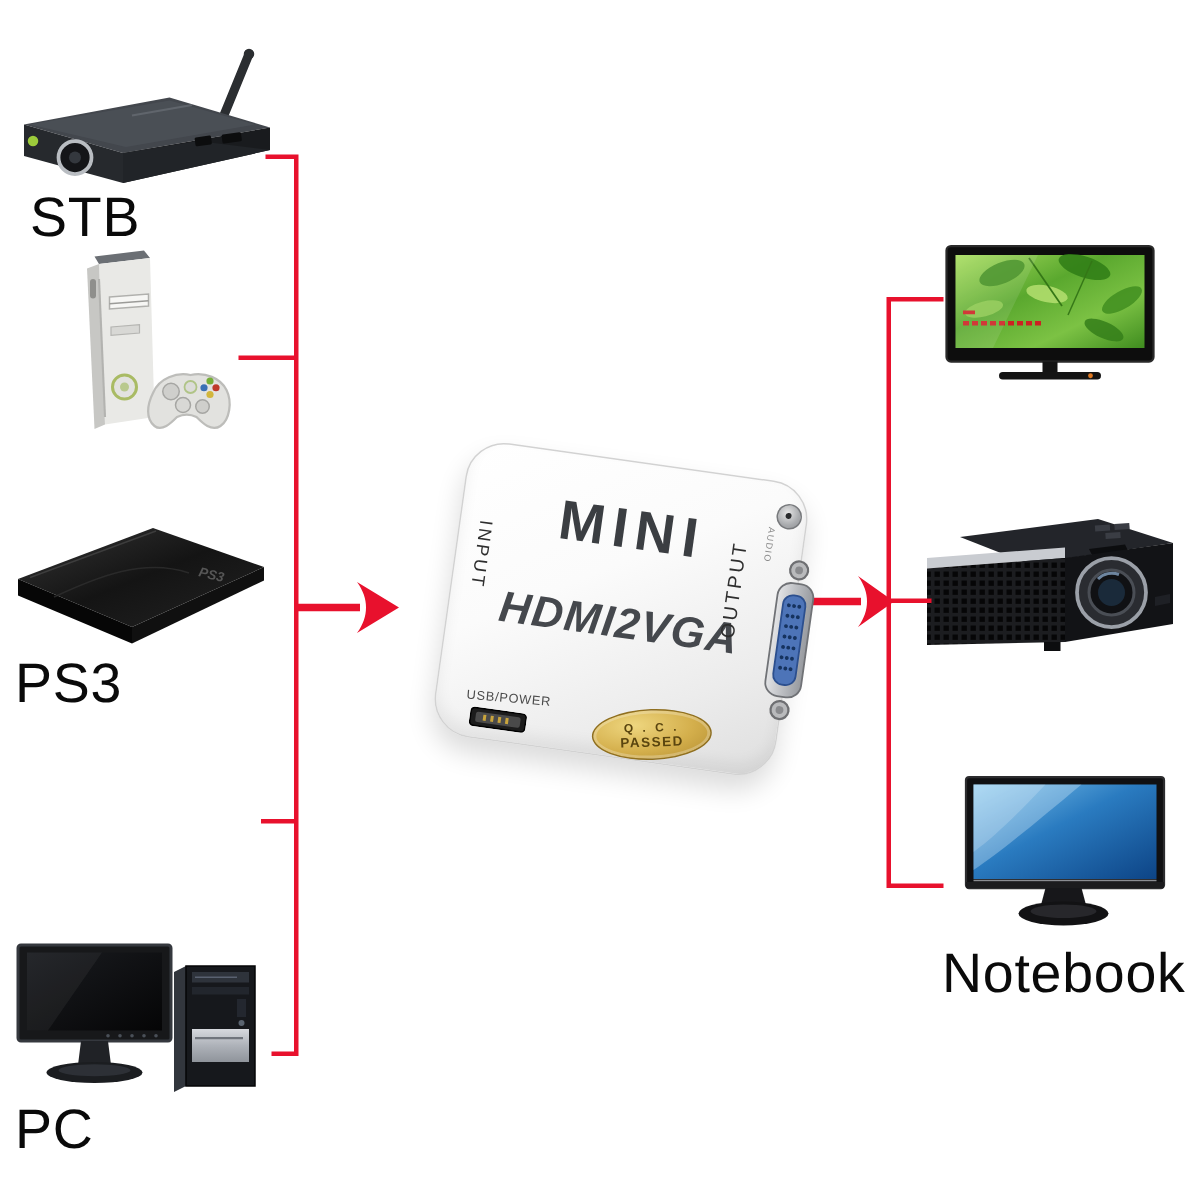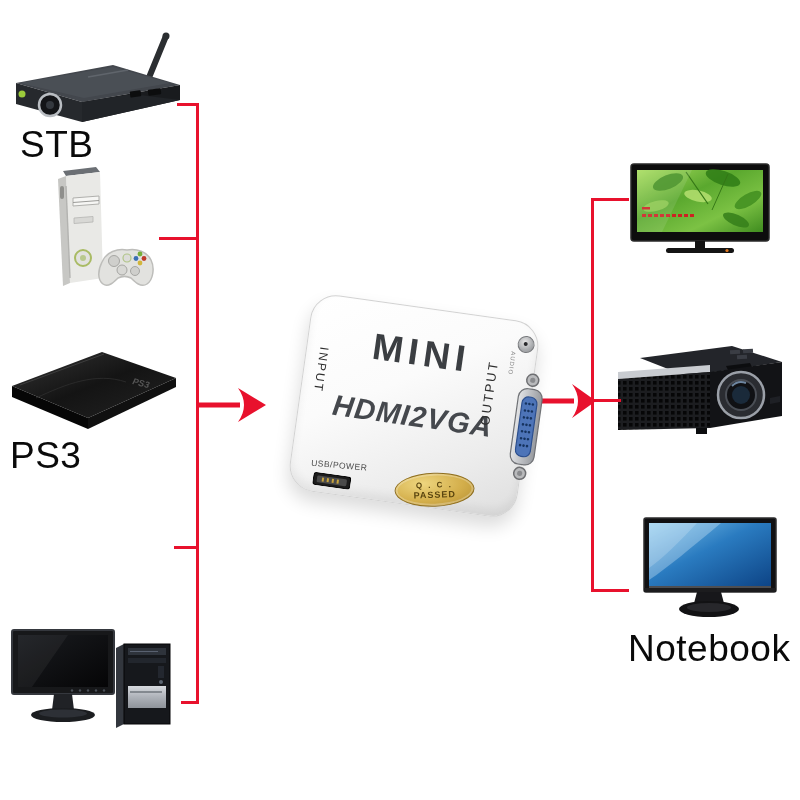--- a/index.html
+++ b/index.html
@@ -176,20 +176,21 @@
           <circle cx="70" cy="66.5" r="1.2"></circle>
           <circle cx="78" cy="66.5" r="1.2"></circle>
           <circle cx="86" cy="66.5" r="1.2"></circle>
           <circle cx="94" cy="66.5" r="1.2"></circle>
         </g>
       <polygon points="44,70 62,70 64,86 42,86" fill="#202226"></polygon>
       <ellipse cx="53" cy="91" rx="32" ry="7" fill="#1b1d20"></ellipse>
       <ellipse cx="53" cy="89.5" rx="24" ry="4" fill="#2d3036"></ellipse>
     </svg>
   </div>
+  <div class="dev-label" style="left:10px;width:180px;top:732px">PC</div>
 
   <div class="dev" style="left:628px;top:162px;width:145px;height:98px">
     <svg viewBox="0 0 145 98">
       <rect x="3" y="2" width="138" height="77" rx="3" fill="#0d0d0d" stroke="#2a2a2a" stroke-width="1.5"></rect>
       <rect x="9" y="8" width="126" height="62" fill="url(#g-tvscr)"></rect>
       <g opacity="0.85">
         <ellipse cx="40" cy="20" rx="16" ry="7" fill="#3c8a1c" transform="rotate(-22 40 20)"></ellipse>
         <ellipse cx="95" cy="16" rx="18" ry="7" fill="#2f7d16" transform="rotate(18 95 16)"></ellipse>
         <ellipse cx="120" cy="38" rx="15" ry="6" fill="#418f20" transform="rotate(-30 120 38)"></ellipse>
         <ellipse cx="70" cy="34" rx="14" ry="5.5" fill="#b5e070" transform="rotate(12 70 34)"></ellipse>

